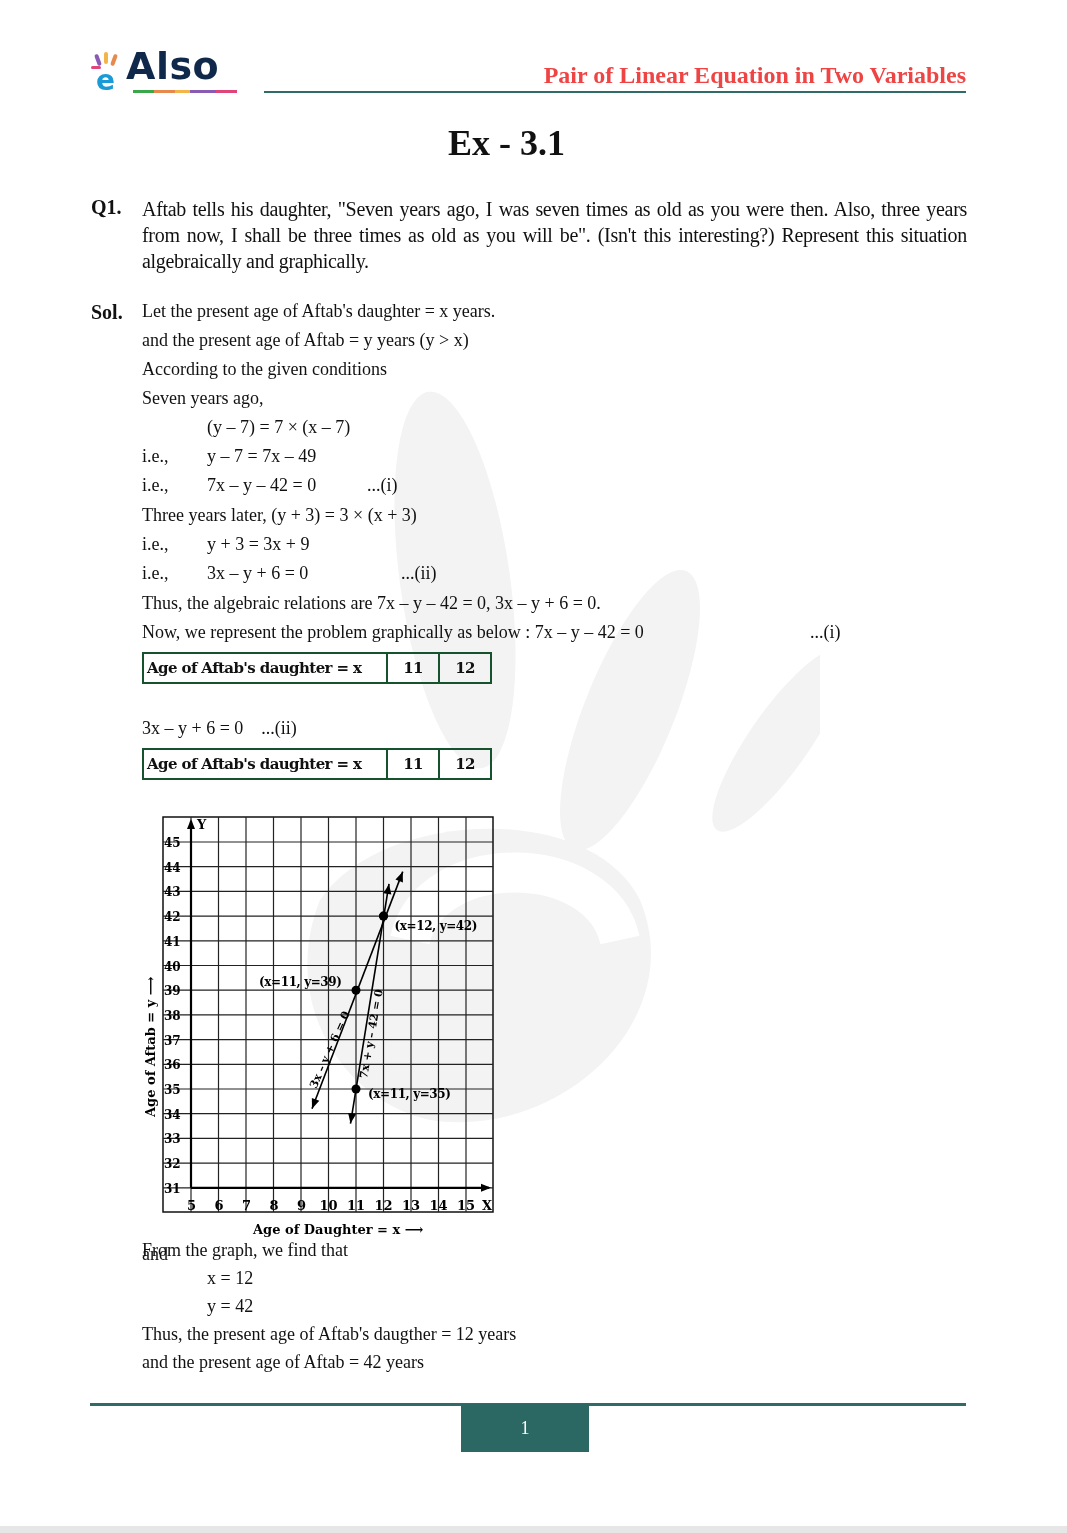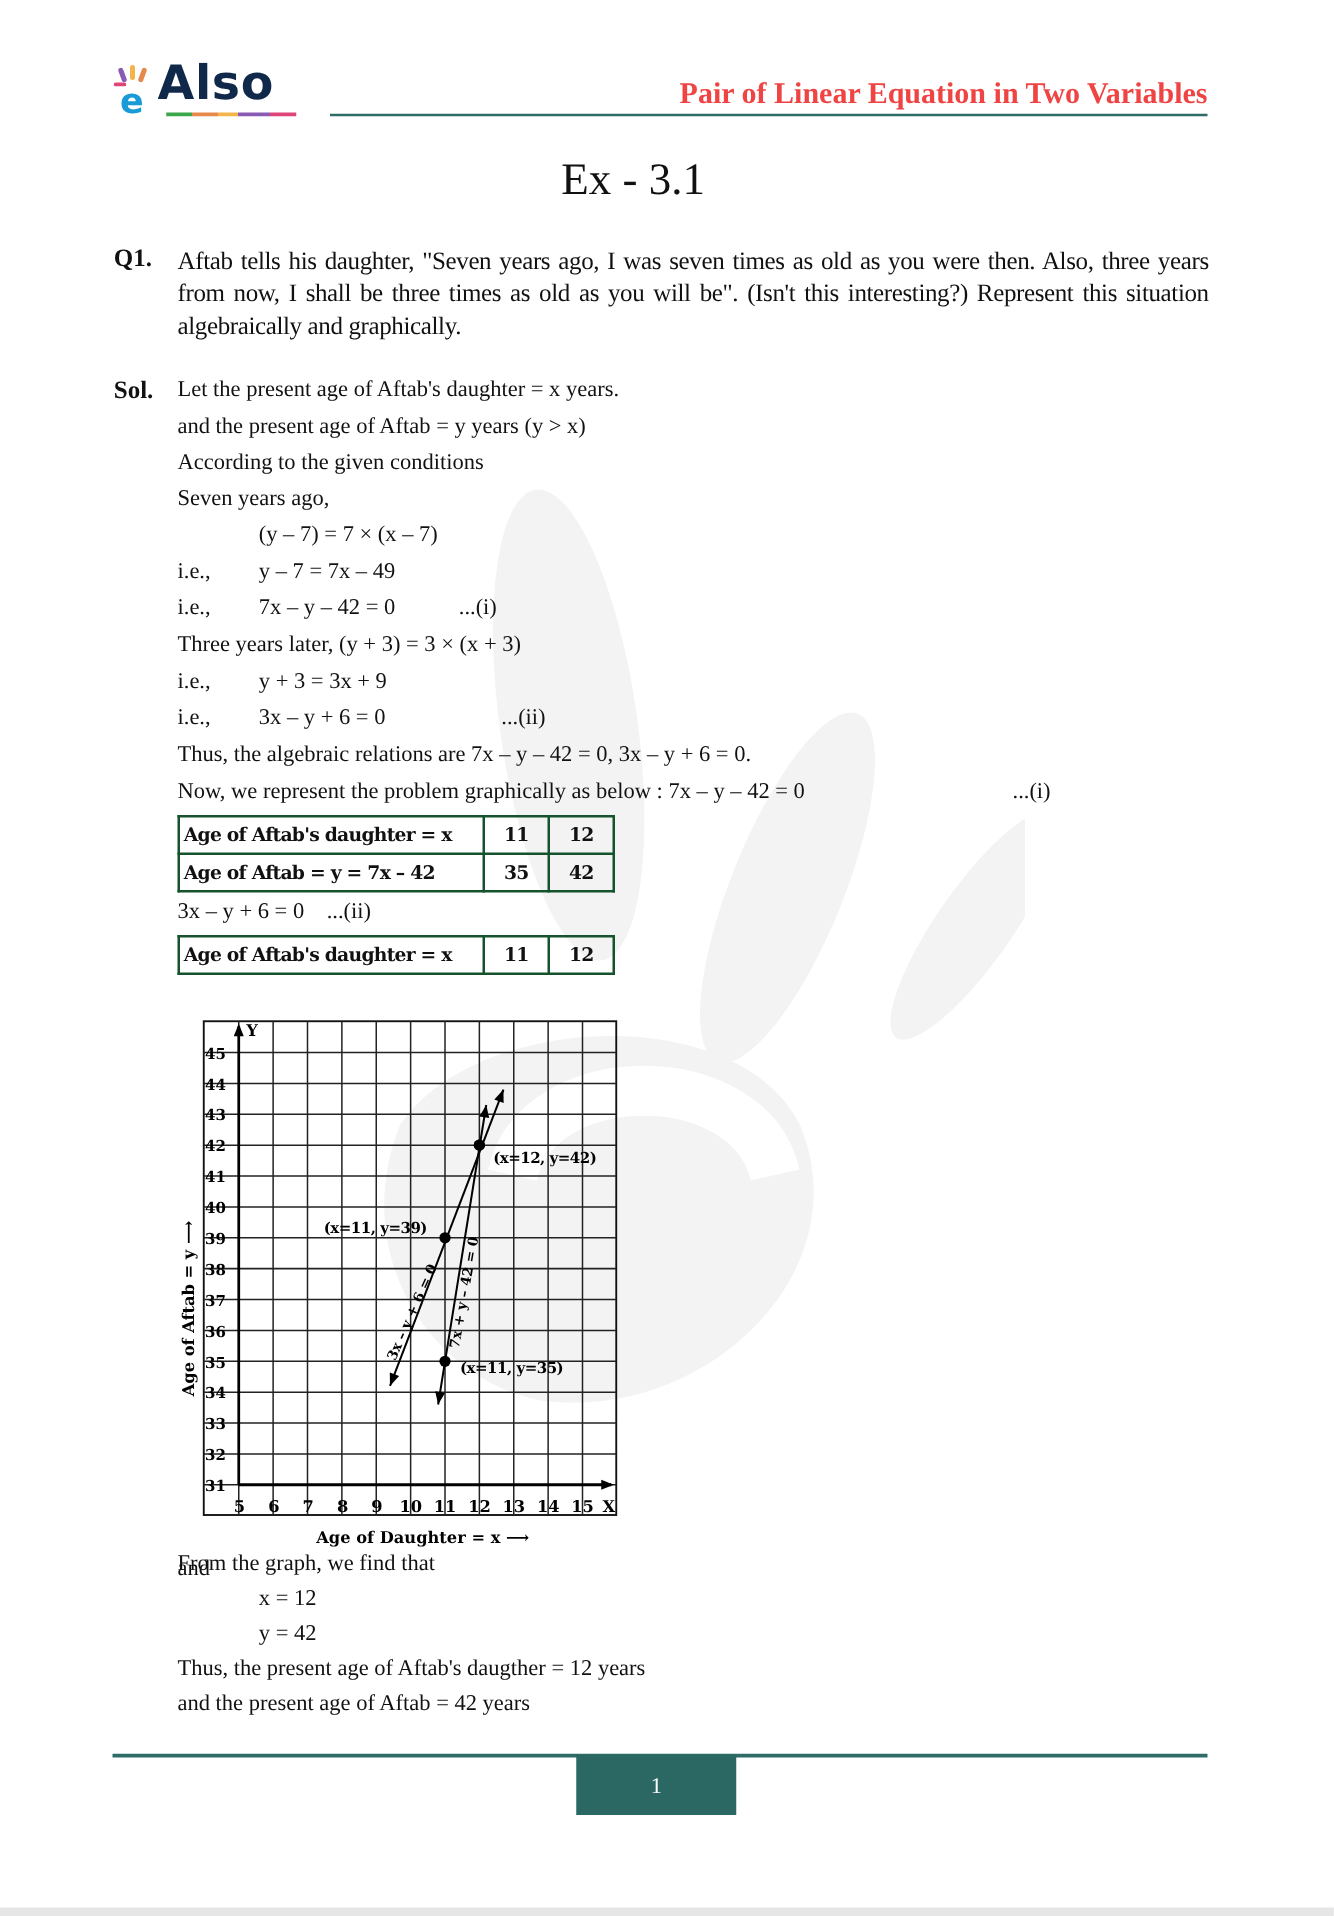--- a/index.html
+++ b/index.html
@@ -13,21 +13,21 @@
   
   .logo { position: absolute; left: 90px; top: 50px; width: 150px; height: 48px; }
   .logo-text { position: absolute; left: 36px; top: -6px; font-family: "DejaVu Sans", sans-serif; font-weight: bold;
                font-size: 38px; color: #10294b; letter-spacing: 0.5px; }
   .logo-e { position: absolute; left: 6px; top: 14px; font-family: "DejaVu Sans", sans-serif; font-weight: bold; font-size: 28px; color: #1a9ad6; }
   .logo-rainbow { position: absolute; left: 43px; top: 40px; height: 3px; width: 104px;
                   background: linear-gradient(90deg,#3aa84a 0%,#3aa84a 20%,#e7894a 20%,#e7894a 40%,#f3b54a 40%,#f3b54a 55%,#8a5bb5 55%,#8a5bb5 80%,#e0457a 80%); }
   .header-title { position: absolute; right: 101px; top: 62px; font-size: 24px; color: #ef4444; font-weight: bold; }
   .header-rule { position: absolute; left: 264px; top: 91px; width: 702px; height: 2px; background: #2f6b67; }
 
-  .ex-title { position: absolute; left: 0; width: 1013px; top: 122px; text-align: center; font-weight: normal; font-size: 36px; }
+  .ex-title { position: absolute; left: 0; width: 1013px; top: 122px; text-align: center; font-weight: bold; font-size: 36px; }
 
   
   .q-label { position: absolute; left: 91px; top: 196px; font-weight: bold; font-size: 20px; }
   .q-text { position: absolute; left: 142px; top: 196px; width: 825px; font-size: 20px; line-height: 26px;
             text-align: justify; font-family: "Liberation Serif", serif; letter-spacing: -0.3px; }
 
   .sol-label { position: absolute; left: 91px; top: 301px; font-weight: bold; font-size: 20px; }
   .line { position: absolute; font-size: 18px; white-space: nowrap; }
 
   
@@ -101,25 +101,20 @@
 <div class="line" style="left:142px;top:593px">Thus, the algebraic relations are 7x – y – 42 = 0, 3x – y + 6 = 0.</div>
 <div class="line" style="left:142px;top:622px">Now, we represent the problem graphically as below : 7x – y – 42 = 0</div>
 <div class="line" style="left:810px;top:622px">...(i)</div>
 
 <table class="vt" style="top:652px">
   <tbody>
       <tr>
     <td class="lbl">Age of Aftab's daughter =  x</td>
     <td class="num">11</td>
     <td class="num">12</td>
-  </tr>
-  <tr>
-    <td class="lbl">Age of Aftab =  y =  7x – 42</td>
-    <td class="num">35</td>
-    <td class="num">42</td>
   </tr>
 </tbody>
   </table>
 
 <div class="line" style="left:142px;top:718px;white-space:pre">3x – y + 6 = 0    ...(ii)</div>
 
 <table class="vt" style="top:748px">
   <tbody>
       <tr>
     <td class="lbl">Age of Aftab's daughter =  x</td>

